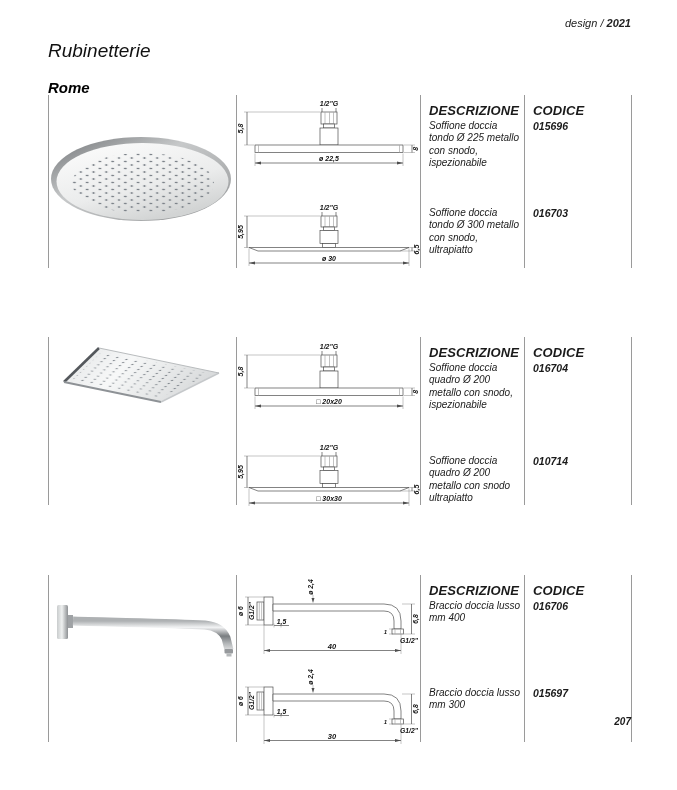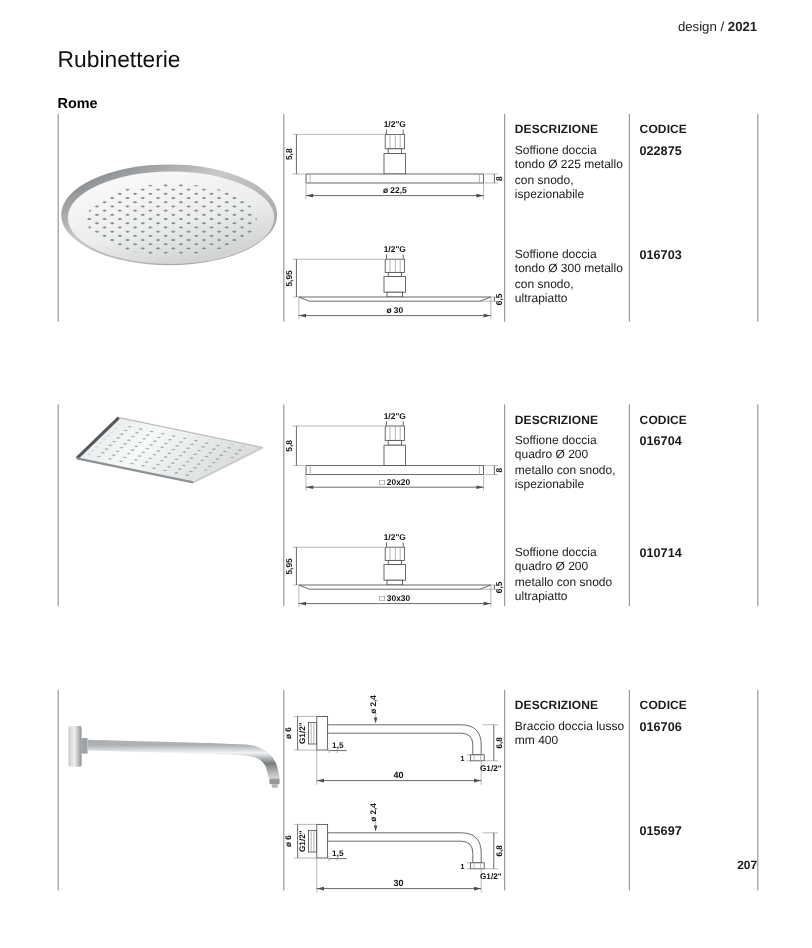--- a/index.html
+++ b/index.html
@@ -1,27 +1,27 @@
 <!DOCTYPE html>
 <html><head>
 <meta charset="utf-8">
 <style>
   html,body{margin:0;padding:0;background:#fff;}
   .page{position:relative;width:677px;height:790px;background:#fff;overflow:hidden;
-        font-family:"Liberation Sans",sans-serif;color:#1a1a1a;}
+        font-family:"Liberation Sans",sans-serif;color:#1a1a1a;font-style:italic;}
   .edition{position:absolute;top:17px;right:46px;font-size:11px;color:#222;}
   .edition b{font-weight:bold;}
   .title{position:absolute;top:40px;left:48px;margin:0;font-size:19px;font-weight:400;color:#111;text-align:center;}
-  .series{position:absolute;top:79px;left:48px;margin:0;font-size:12px;font-weight:bold;color:#000;}
+  .series{position:absolute;top:79px;left:48px;margin:0;font-size:15px;font-weight:bold;color:#000;}
   .block{position:absolute;left:48px;width:583px;display:grid;
          grid-template-columns:188px 184px 104px 107px;border-right:1px solid #9a9a9a;}
   .cell{position:relative;border-left:1px solid #9a9a9a;}
   .photo-cell svg{position:absolute;left:0;top:0;}
   .draw-cell svg{position:absolute;left:0;}
-  .colhead{position:absolute;top:8px;left:8px;font-size:10px;font-weight:bold;letter-spacing:.1px;}
+  .colhead{position:absolute;top:8px;left:8px;font-size:13px;font-weight:bold;letter-spacing:.1px;}
   .desc{position:absolute;left:8px;right:3px;margin:0;font-size:10px;line-height:1.24;}
   .code{position:absolute;left:8px;margin:0;font-size:10.5px;font-weight:bold;}
   .r1{top:25px;} .r2{top:112px;} .r2b{top:118px;}
   .pagenum{position:absolute;top:716px;right:46px;font-size:10px;font-weight:bold;}
   .tdraw text{font-family:"Liberation Sans",sans-serif;font-weight:bold;fill:#111;}
 </style>
 </head>
 <body>
 
 <div class="page">
@@ -113,21 +113,21 @@
         <text x="92" y="60" font-size="7" text-anchor="middle">ø 30</text>
       </svg>
     </div>
     <div class="cell">
       <div class="colhead">DESCRIZIONE</div>
       <p class="desc r1">Soffione doccia tondo Ø 225 metallo con snodo, ispezionabile</p>
       <p class="desc r2">Soffione doccia tondo Ø 300 metallo con snodo, ultrapiatto</p>
     </div>
     <div class="cell">
       <div class="colhead">CODICE</div>
-      <p class="code r1">022875</p>
+      <p class="code r1">015696</p>
       <p class="code r2">016703</p>
     </div>
   </section>
 
   <section class="block" style="top:337px;height:168px;">
     <div class="cell photo-cell">
       <svg width="188" height="168" viewBox="0 0 188 168">
         <defs>
           <linearGradient id="sqF" x1="0" y1="0" x2="1" y2="0.35">
             <stop offset="0" stop-color="#e2e4e5"></stop>
@@ -307,20 +307,21 @@
         <text x="44.5" y="46.5" font-size="6.8" text-anchor="middle">1,5</text>
         <text x="95" y="71.5" font-size="7.5" text-anchor="middle">30</text>
         <text x="181" y="42" font-size="6.8" text-anchor="middle" transform="rotate(-90 181 42)">6,8</text>
         <text x="150" y="57" font-size="6" text-anchor="end">1</text>
         <text x="172" y="65.5" font-size="6.8" text-anchor="middle">G1/2"</text>
       </svg>
     </div>
     <div class="cell">
       <div class="colhead">DESCRIZIONE</div>
       <p class="desc r1">Braccio doccia lusso mm 400</p>
+      <p class="desc r2">Braccio doccia lusso mm 300</p>
     </div>
     <div class="cell">
       <div class="colhead">CODICE</div>
       <p class="code r1">016706</p>
       <p class="code r2">015697</p>
     </div>
   </section>
 
   <div class="pagenum">207</div>
 </div>

